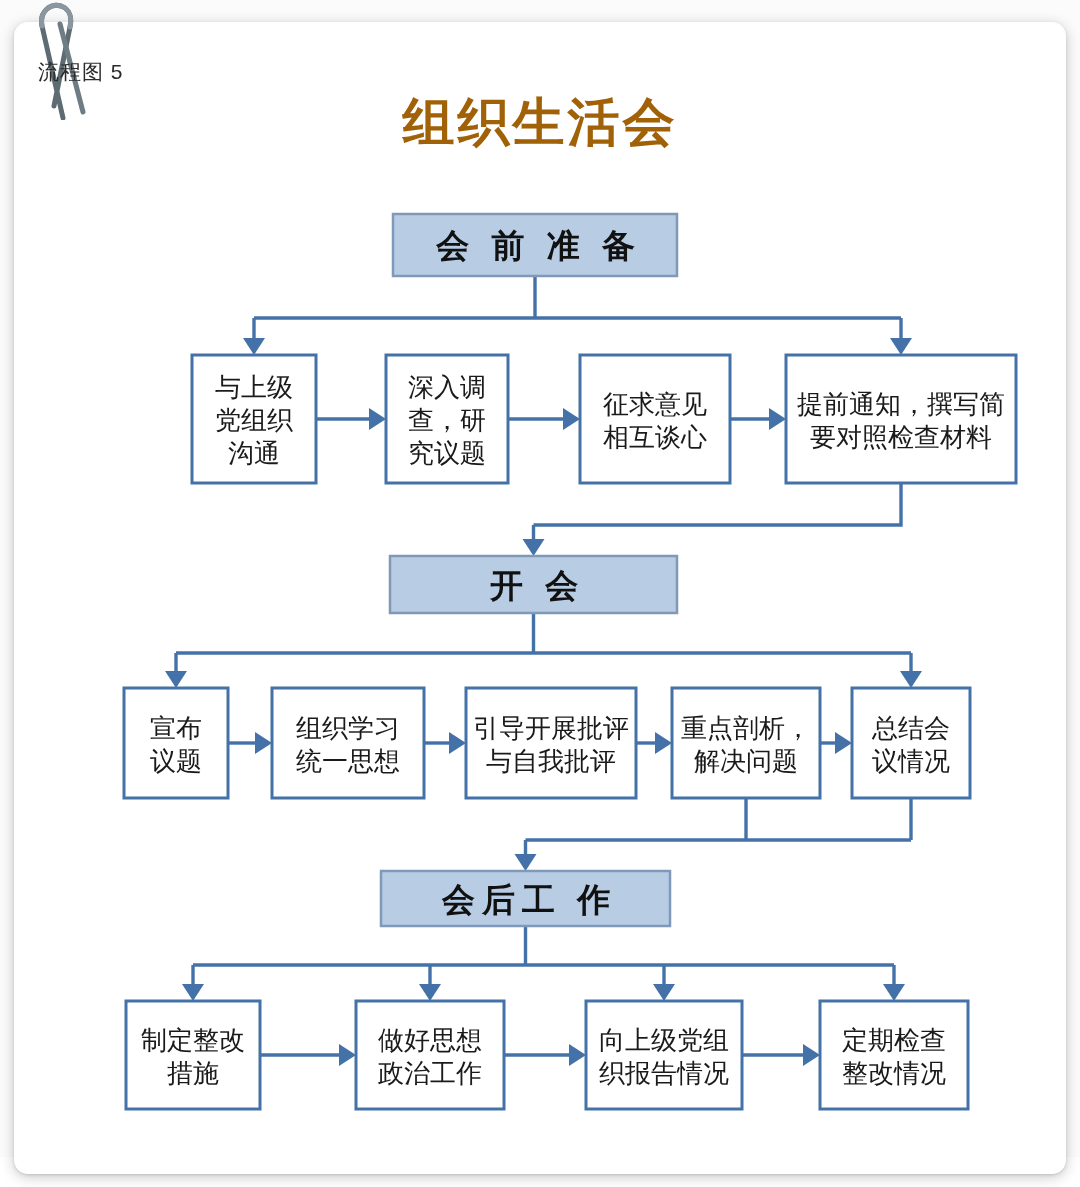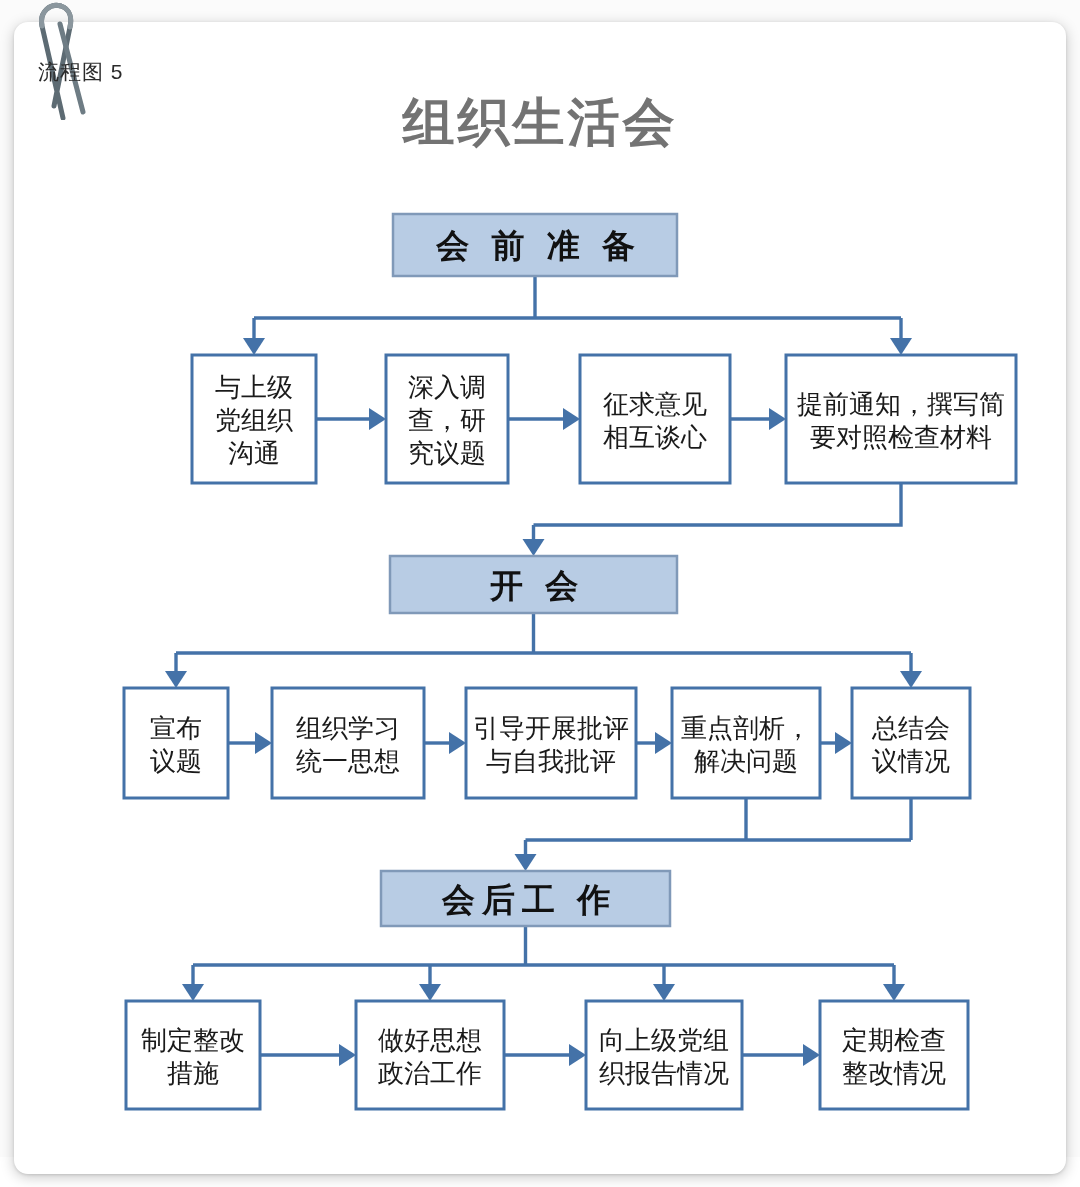--- a/index.html
+++ b/index.html
@@ -12,21 +12,21 @@
              background:#ffffff;border-radius:14px;
              box-shadow:0 3px 14px rgba(0,0,0,.22), 0 1px 3px rgba(0,0,0,.12);}
 
   
   .clip{position:absolute;left:30px;top:0px;width:90px;height:120px;pointer-events:none;}
 
   .corner-label{position:absolute;left:38px;top:58px;font-size:21px;color:#2b2b2b;
                 font-family:"Liberation Sans","DejaVu Sans",sans-serif;letter-spacing:1px;}
 
   .chart-title{position:absolute;left:0;top:88px;width:1080px;text-align:center;
-               font-size:52px;font-weight:700;color:#737373;letter-spacing:3px;
+               font-size:52px;font-weight:700;color:#a16207;letter-spacing:3px;
                font-family:"Liberation Serif","DejaVu Serif",serif;}
 
   svg.flow{position:absolute;left:0;top:0;width:1080px;height:1187px;}
 
   .bx{fill:#ffffff;stroke:#4472a8;stroke-width:3;}
   .hdr{fill:#b8cce4;stroke:#8099b8;stroke-width:2.5;}
   .ln{stroke:#4472a8;stroke-width:3.4;fill:none;stroke-linecap:butt;}
 
   .tx{font-family:"Liberation Serif","DejaVu Serif",serif;fill:#1a1a1a;
       font-size:26px;text-anchor:middle;}

